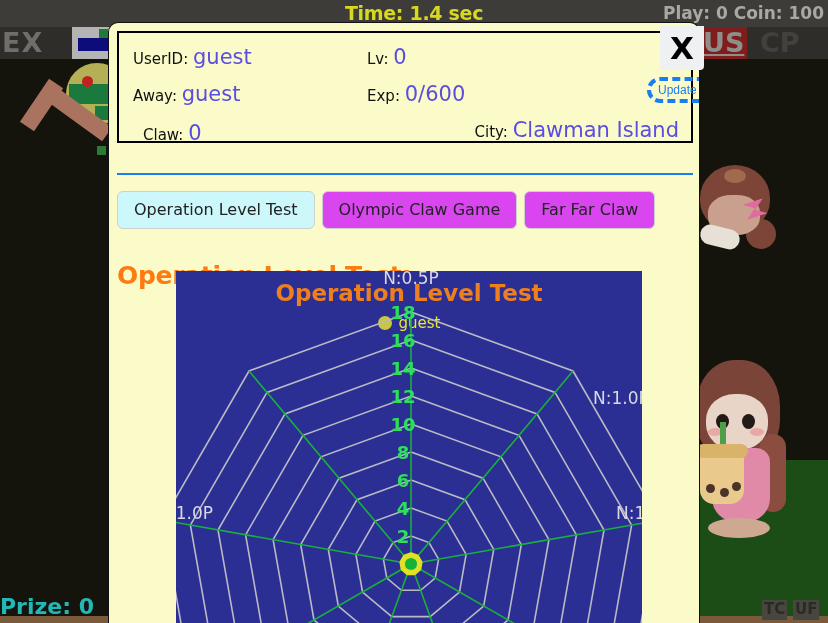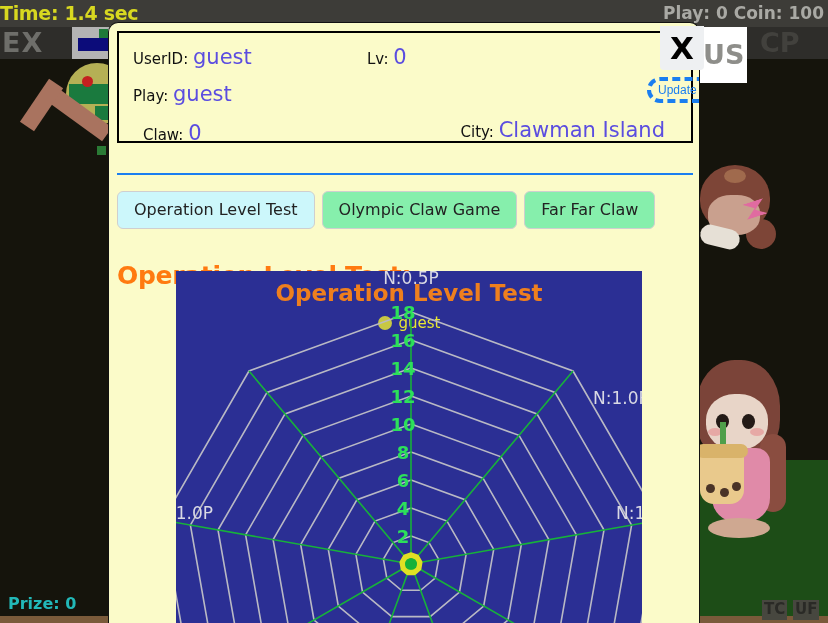--- a/index.html
+++ b/index.html
@@ -11,21 +11,21 @@
 
   
   #game-bg{position:absolute;inset:0;background:#15140c;overflow:hidden;}
 
   .topbar{
     position:absolute;left:0;top:0;width:828px;height:27px;
     background:#3d3c38;
   }
   .topbar-time{
     position:absolute;left:0;top:0;width:828px;height:27px;
-    line-height:26px;
+    text-align:center;line-height:26px;
     font-family:"DejaVu Sans","Liberation Sans",sans-serif;
     font-weight:bold;font-size:19px;color:#d8d820;
     letter-spacing:-0.3px;
   }
   .topbar-right{
     position:absolute;right:4px;top:0;height:27px;line-height:26px;
     font-weight:bold;font-size:17px;color:#a9a9a4;
   }
   .row2{
     position:absolute;left:0;top:27px;width:828px;height:32px;
@@ -37,21 +37,21 @@
   }
   .minimap{
     position:absolute;left:72px;top:27px;width:66px;height:32px;
     background:#b4b4b4;
   }
   .minimap-blue{position:absolute;left:78px;top:38px;width:44px;height:13px;background:#0c0c7a;}
   .minimap-green{position:absolute;left:99px;top:29px;width:9px;height:9px;background:#1e7a39;}
 
   .us-label{
     position:absolute;left:700px;top:27px;height:32px;line-height:31px;
-    font-weight:bold;font-size:27px;color:#8e8e8a;background:#ffffff;padding:12px 3px;
+    font-weight:bold;font-size:27px;color:#8e8e8a;background:#7f1d1d;padding:0 3px;text-decoration:underline;
   }
   .cp-label{
     position:absolute;left:760px;top:27px;height:32px;line-height:31px;
     font-weight:bold;font-size:27px;color:#42413d;
   }
 
   
   .claw-disc{
     position:absolute;left:66px;top:63px;width:62px;height:62px;border-radius:50%;
     background:#b5b055;
@@ -100,22 +100,22 @@
 
   .height-label{
     position:absolute;left:716px;top:432px;
     font-family:"DejaVu Serif","Liberation Serif",serif;
     font-weight:bold;font-size:16px;color:#cfcfc8;
   }
 
   .floor{position:absolute;left:696px;top:460px;width:132px;height:163px;background:#1d4d17;}
   .floor-bottom{position:absolute;left:0;top:616px;width:828px;height:7px;background:#7a5a3a;}
   .prize-label{
-    position:absolute;left:8px;top:594px;
-    font-weight:bold;font-size:16px;color:#22b8b8;
+    position:absolute;left:0;top:594px;
+    font-weight:bold;font-size:22px;color:#22b8b8;
   }
   .tc-label{
     position:absolute;left:762px;top:600px;height:20px;line-height:19px;padding:0 2px;
     font-weight:bold;font-size:15px;color:#2a2a26;background:#47473f;
   }
   .uf-label{
     position:absolute;left:793px;top:600px;height:20px;line-height:19px;padding:0 2px;
     font-weight:bold;font-size:15px;color:#2a2a26;background:#47473f;
   }
 
@@ -142,39 +142,39 @@
   }
   .info-line{position:absolute;font-size:15px;color:#111;}
   .lbl{font-size:15px;color:#111;}
   .val{font-size:21px;color:#5b4de0;}
 
   #userid-row{left:14px;top:12px;}
   #name-row{left:14px;top:49px;}
   #point-row{left:24px;top:88px;}
   #lv-row{left:248px;top:12px;}
   #exp-row{left:248px;top:49px;}
-  #city-row{right:26px;top:85px;position:absolute;}
+  #city-row{right:12px;top:85px;position:absolute;}
 
   .update-btn{
     position:absolute;left:528px;top:44px;width:84px;height:26px;
     border:4px dashed #1a7ef0;border-radius:13px;
     background:transparent;color:#1a7ef0;font-size:12px;
     line-height:18px;text-align:center;cursor:pointer;box-sizing:border-box;
     padding:0;
   }
 
   .divider{
     position:absolute;left:8px;top:150px;width:576px;height:0;
     border-top:2px solid #1a7ef0;
   }
 
   .tabs{position:absolute;left:8px;top:168px;}
   .tab{
     display:inline-block;height:38px;line-height:36px;padding:0 16px;
-    border:1px solid #cfcfcf;border-radius:6px;background:#86efac;
+    border:1px solid #cfcfcf;border-radius:6px;background:#d946ef;
     font-size:16px;color:#222;cursor:pointer;margin-right:7px;
     vertical-align:top;box-sizing:border-box;
   }
   .tab.active{background:#ccf7fb;border-color:#cfcfcf;}
 
   .section-title{
     position:absolute;left:8px;top:238px;
     font-weight:bold;font-size:25px;color:#ff7a10;
     letter-spacing:-0.3px;
   }
@@ -258,30 +258,34 @@
 </div>
 
 <div id="dialog">
 
   <div class="info-box">
     <div class="info-line" id="userid-row">
       <span class="lbl">UserID:</span>
       <span class="val">guest</span>
     </div>
     <div class="info-line" id="name-row">
-      <span class="lbl">Play:</span>
+      <span class="lbl">Away:</span>
       <span class="val">guest</span>
     </div>
     <div class="info-line" id="point-row">
       <span class="lbl">Claw:</span>
       <span class="val">0</span>
     </div>
     <div class="info-line" id="lv-row">
       <span class="lbl">Lv:</span>
       <span class="val">0</span>
+    </div>
+    <div class="info-line" id="exp-row">
+      <span class="lbl">Exp:</span>
+      <span class="val">0/600</span>
     </div>
     <div class="info-line" id="city-row">
       <span class="lbl">City:</span>
       <span class="val">Clawman Island</span>
     </div>
     <button class="update-btn">Update Info</button>
   </div>
 
   <div class="divider"></div>
 

